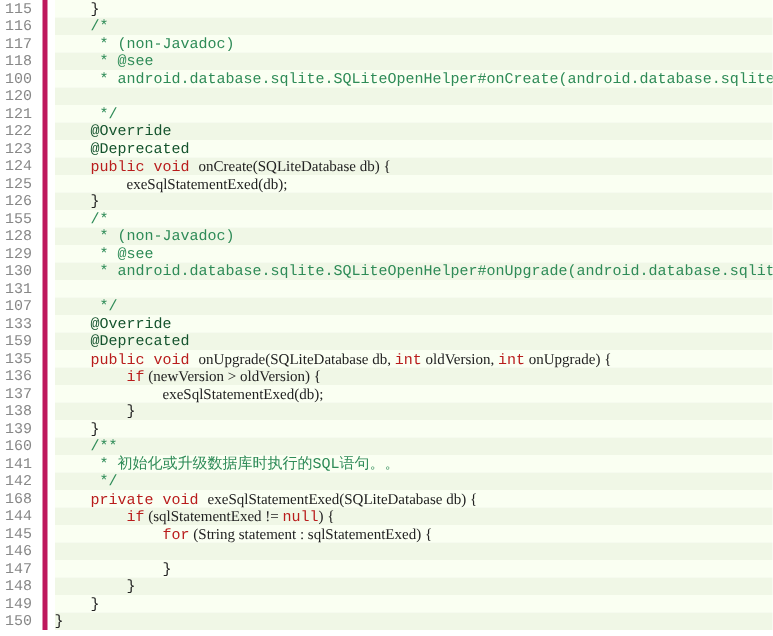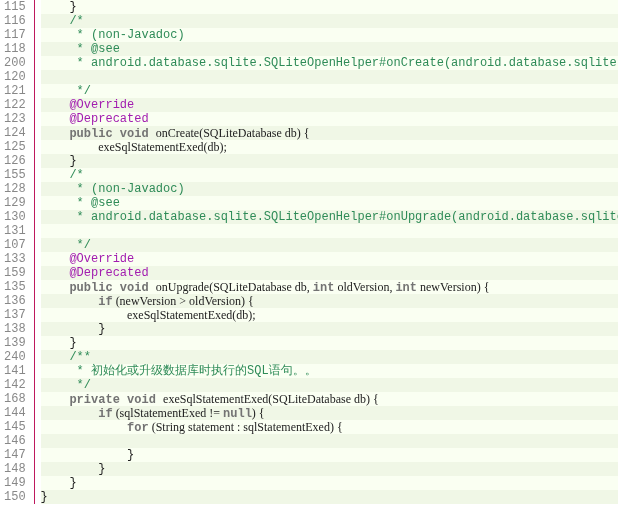--- a/index.html
+++ b/index.html
@@ -1,59 +1,59 @@
 <!DOCTYPE html>
 <html><head>
 <meta charset="utf-8">
 <style>
 body { margin: 0; font-family: Consolas, "Courier New", monospace; font-size: 12px; background: #fff; }
 .editor { display: flex; }
-.gutter { background: #fff; text-align: right; padding: 0 8px 0 4px; color: #888; user-select: none; border-right: 1px solid #be185d; }
+.gutter { background: #fff; text-align: right; padding: 0 8px 0 4px; color: #888; user-select: none; border-right: 4px solid #be185d; }
 .gutter div { height: 14px; line-height: 14px; }
 .code { flex: 1; padding-left: 6px; }
 .line { height: 14px; line-height: 14px; white-space: pre; }
 .line:nth-child(odd) { background: #fafff2; }
 .line:nth-child(even) { background: #f0f7e6; }
 .tok-comment { color: #2e8b57; }
-.tok-annot { color: #a21caf; }
-.tok-kw { color: #737373; font-weight: bold; }
+.tok-annot { color: #14532d; }
+.tok-kw { color: #b91c1c; font-weight: normal; }
 .tok-ident { color: #222; font-family: Liberation Serif, serif; }
 .tok-punc { color: #222; }
 </style>
 </head>
 <body>
 
 <div class="editor">
   <div class="gutter" id="gutter">
       <div>115</div>
       <div>116</div>
       <div>117</div>
       <div>118</div>
-      <div>200</div>
+      <div>100</div>
       <div>120</div>
       <div>121</div>
       <div>122</div>
       <div>123</div>
       <div>124</div>
       <div>125</div>
       <div>126</div>
       <div>155</div>
       <div>128</div>
       <div>129</div>
       <div>130</div>
       <div>131</div>
       <div>107</div>
       <div>133</div>
       <div>159</div>
       <div>135</div>
       <div>136</div>
       <div>137</div>
       <div>138</div>
       <div>139</div>
-      <div>240</div>
+      <div>160</div>
       <div>141</div>
       <div>142</div>
       <div>168</div>
       <div>144</div>
       <div>145</div>
       <div>146</div>
       <div>147</div>
       <div>148</div>
       <div>149</div>
       <div>150</div>
@@ -72,21 +72,21 @@
       <div class="line"><span>        </span><span class="tok-ident">exeSqlStatementExed(db);</span></div>
       <div class="line"><span>    </span><span class="tok-punc">}</span></div>
       <div class="line"><span>    </span><span class="tok-comment">/*</span></div>
       <div class="line"><span>    </span><span class="tok-comment"> * (non-Javadoc)</span></div>
       <div class="line"><span>    </span><span class="tok-comment"> * @see</span></div>
       <div class="line"><span>    </span><span class="tok-comment"> * android.database.sqlite.SQLiteOpenHelper#onUpgrade(android.database.sqlite</span></div>
       <div class="line"><span>    </span></div>
       <div class="line"><span>    </span><span class="tok-comment"> */</span></div>
       <div class="line"><span>    </span><span class="tok-annot">@Override</span></div>
       <div class="line"><span>    </span><span class="tok-annot">@Deprecated</span></div>
-      <div class="line"><span>    </span><span class="tok-kw">public</span><span class="tok-punc"> </span><span class="tok-kw">void</span><span class="tok-punc"> </span><span class="tok-ident">onUpgrade(SQLiteDatabase db, </span><span class="tok-kw">int</span><span class="tok-ident"> oldVersion, </span><span class="tok-kw">int</span><span class="tok-ident"> newVersion) {</span></div>
+      <div class="line"><span>    </span><span class="tok-kw">public</span><span class="tok-punc"> </span><span class="tok-kw">void</span><span class="tok-punc"> </span><span class="tok-ident">onUpgrade(SQLiteDatabase db, </span><span class="tok-kw">int</span><span class="tok-ident"> oldVersion, </span><span class="tok-kw">int</span><span class="tok-ident"> onUpgrade) {</span></div>
       <div class="line"><span>        </span><span class="tok-kw">if</span><span class="tok-ident"> (newVersion &gt; oldVersion) {</span></div>
       <div class="line"><span>            </span><span class="tok-ident">exeSqlStatementExed(db);</span></div>
       <div class="line"><span>        </span><span class="tok-punc">}</span></div>
       <div class="line"><span>    </span><span class="tok-punc">}</span></div>
       <div class="line"><span>    </span><span class="tok-comment">/**</span></div>
       <div class="line"><span>    </span><span class="tok-comment"> * 初始化或升级数据库时执行的SQL语句。。</span></div>
       <div class="line"><span>    </span><span class="tok-comment"> */</span></div>
       <div class="line"><span>    </span><span class="tok-kw">private</span><span class="tok-punc"> </span><span class="tok-kw">void</span><span class="tok-punc"> </span><span class="tok-ident">exeSqlStatementExed(SQLiteDatabase db) {</span></div>
       <div class="line"><span>        </span><span class="tok-kw">if</span><span class="tok-ident"> (sqlStatementExed != </span><span class="tok-kw">null</span><span class="tok-ident">) {</span></div>
       <div class="line"><span>            </span><span class="tok-kw">for</span><span class="tok-ident"> (String statement : sqlStatementExed) {</span></div>

